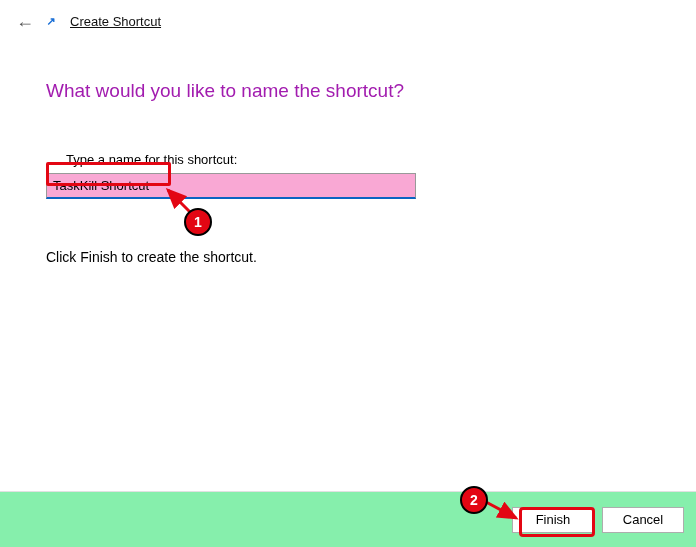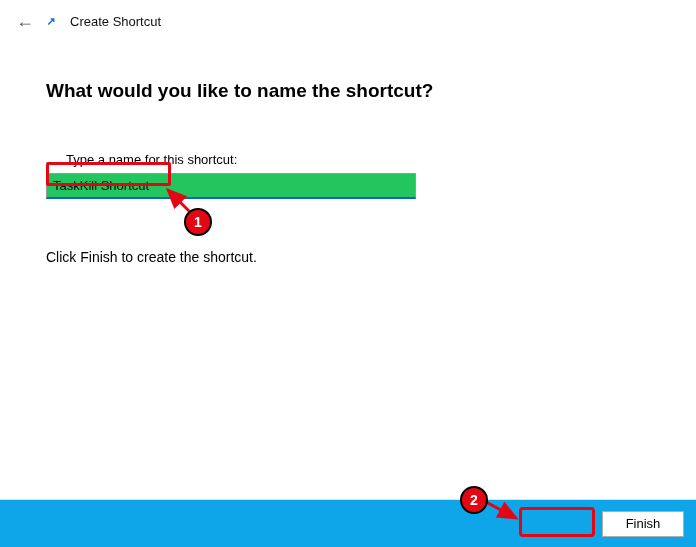--- a/index.html
+++ b/index.html
@@ -32,41 +32,42 @@
     align-items: center;
     justify-content: center;
     font-size: 11px;
     color: #1a6fd6;
     font-weight: bold;
     margin-left: -2px;
   }
   .title-text {
     font-size: 13px;
     color: #111;
+    text-decoration: underline;
   }
   .content {
     padding: 20px 46px 0 46px;
   }
   .heading {
-    color: #000000;
+    color: #a21caf;
     font-size: 19px;
-    font-weight: 700;
+    font-weight: 400;
     margin: 24px 0 50px 0;
   }
   .field-label {
     font-size: 13px;
     color: #000;
     margin-bottom: 6px;
     margin-left: 20px;
   }
   .input-wrap {
     width: 370px;
     border: 1px solid #999;
     border-bottom: 2px solid #0a64c2;
-    background: #22c55e;
+    background: #f9a8d4;
     padding: 0;
     display: flex;
     align-items: center;
     height: 26px;
   }
   .input-field {
     width: 100%;
     border: none;
     outline: none;
     font-family: inherit;
@@ -76,22 +77,22 @@
   }
   .helper {
     margin-top: 50px;
     font-size: 14px;
   }
   .footer {
     position: absolute;
     left: 0;
     right: 0;
     bottom: 0;
-    height: 48px;
-    background: #0ea5e9;
+    height: 56px;
+    background: #86efac;
     border-top: 1px solid #e1e1e1;
     display: flex;
     justify-content: flex-end;
     align-items: center;
     padding-right: 12px;
     gap: 8px;
   }
   .btn {
     min-width: 82px;
     height: 26px;
@@ -151,20 +152,21 @@
   <div class="field-label">Type a name for this shortcut:</div>
   <div class="input-wrap">
     <input class="input-field" type="text" value="TaskKill Shortcut" style="">
   </div>
 
   <div class="helper">Click Finish to create the shortcut.</div>
 </div>
 
 <div class="footer">
   <button class="btn">Finish</button>
+  <button class="btn">Cancel</button>
 </div>
 
 <div class="anno-box input"></div>
 <svg class="anno-arrow" style="left:150px; top:180px;" width="50" height="40">
   <defs>
     <marker id="ah1" markerWidth="8" markerHeight="8" refX="6" refY="3" orient="auto">
       <path d="M0,0 L7,3 L0,6 Z" fill="#e30613"></path>
     </marker>
   </defs>
   <line x1="40" y1="32" x2="18" y2="10" stroke="#e30613" stroke-width="3" marker-end="url(#ah1)"></line>

